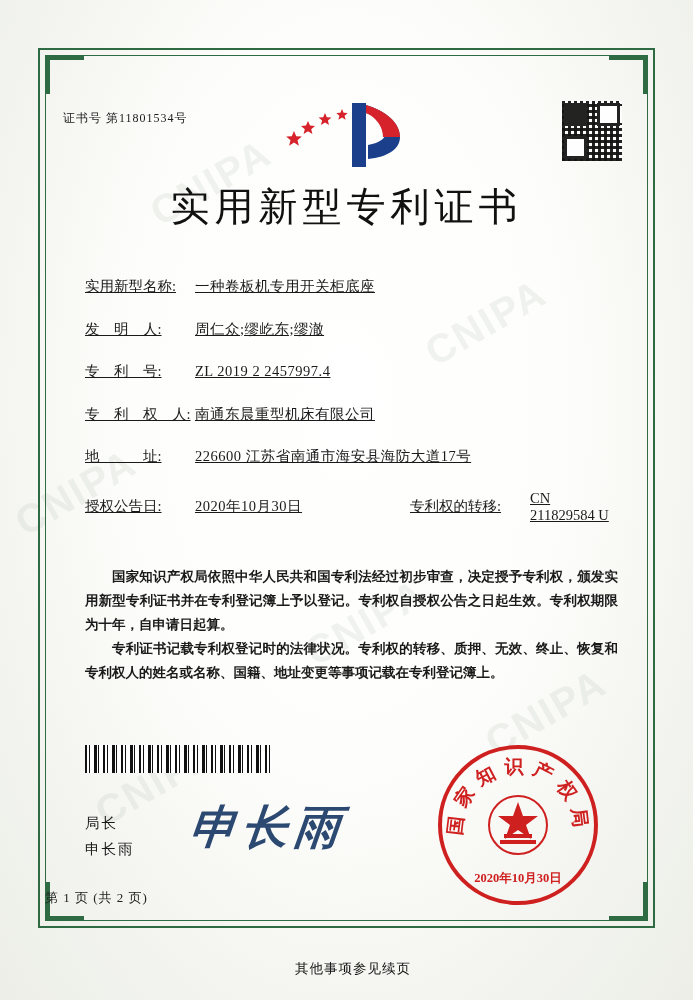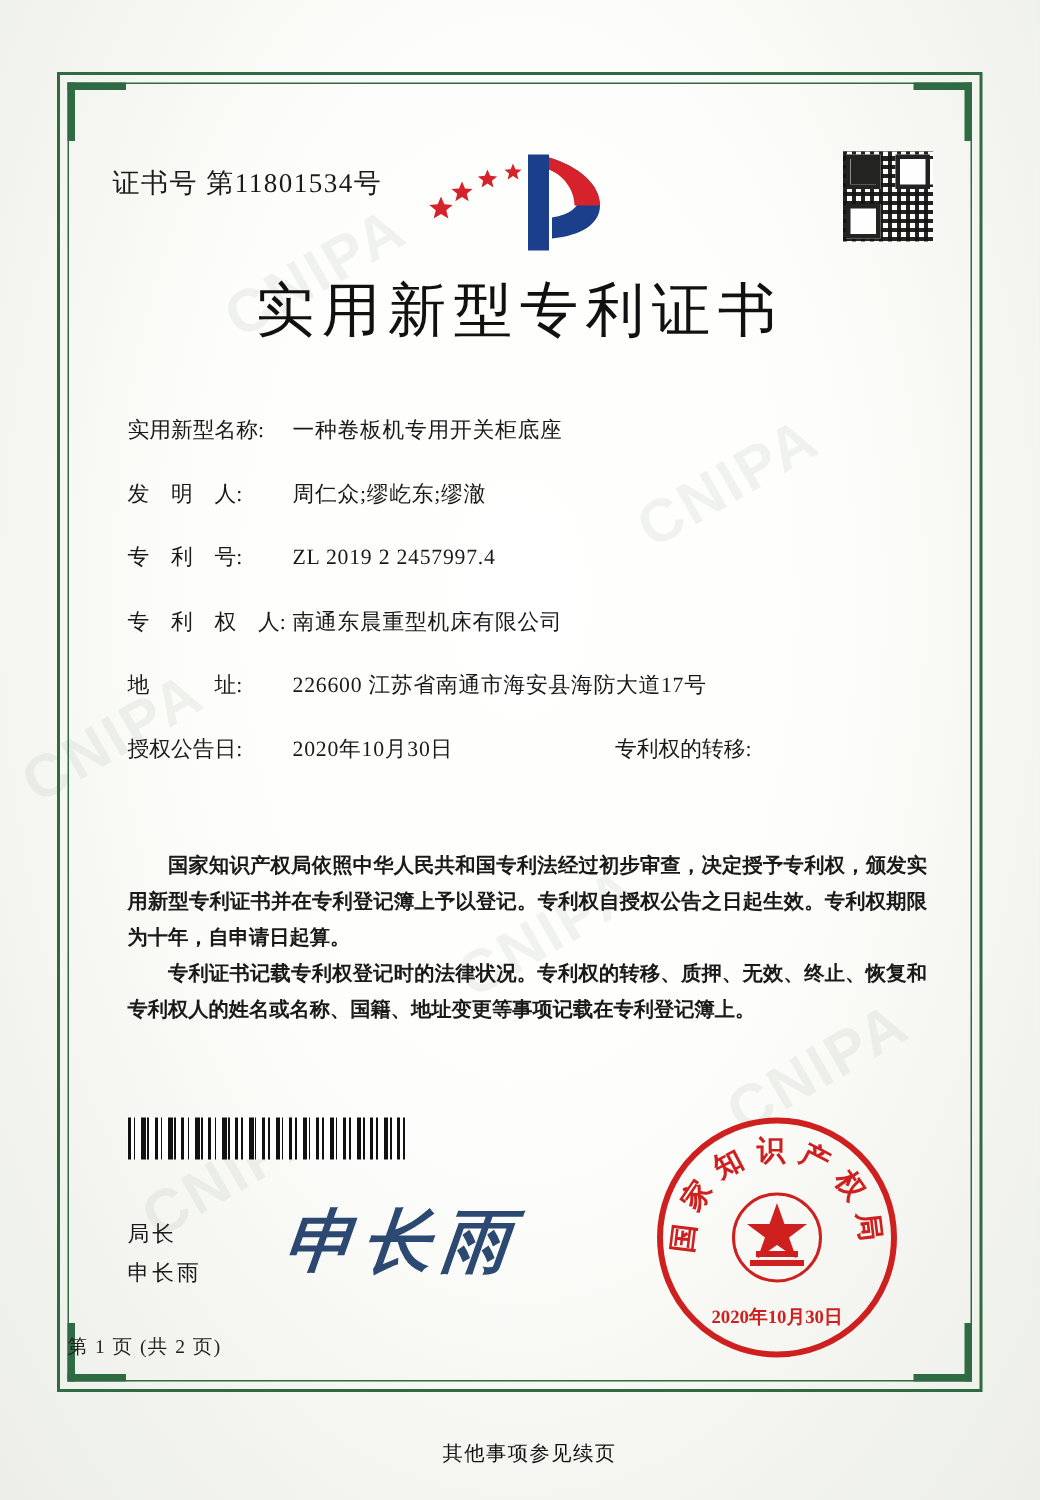--- a/index.html
+++ b/index.html
@@ -55,22 +55,22 @@
   .wm5{left:480px;top:690px;font-size:40px;}
   .wm6{left:90px;top:760px;font-size:40px;}
 
   .content{
     position:absolute;
     left:45px;top:55px;right:45px;bottom:79px;
     overflow:hidden;
   }
 
   .cert-no{
-    position:absolute;left:30px;top:55px;
-    font-size:18px;color:#1a1a1a;letter-spacing:1px;
+    position:absolute;left:18px;top:55px;
+    font-size:12px;color:#1a1a1a;letter-spacing:1px;
   }
   
   .qr{
     position:absolute;right:26px;top:46px;
     width:60px;height:60px;
     background-color:#fff;
     background-image:
       repeating-linear-gradient(90deg,#111 0 3px, #fff 3px 6px),
       repeating-linear-gradient(0deg,#111 0 3px, #fff 3px 6px);
     background-blend-mode:multiply;
@@ -95,21 +95,21 @@
     text-align:center;
     font-family:"Liberation Serif", serif;
     font-size:39px;font-weight:normal;color:#111;
     letter-spacing:5px;
   }
 
   .fields{
     position:absolute;left:40px;right:30px;top:222px;
     font-size:14.5px;color:#1a1a1a;
   }
-  .row{display:flex;align-items:flex-end;margin-bottom:23.5px;}
+  .row{display:flex;align-items:center;margin-bottom:23.5px;text-decoration:underline;}
   .lbl{
     width:110px;flex:none;
     display:flex;justify-content:space-between;
     letter-spacing:0px;
   }
   .val{flex:1;letter-spacing:.5px;}
   .row.two .lbl{width:110px;}
   .row.two .val{flex:none;width:215px;}
   .lbl2{width:120px;flex:none;display:flex;justify-content:space-between;}
   .val2{flex:1;}
@@ -237,20 +237,21 @@
         <span class="val">南通东晨重型机床有限公司</span>
       </div>
       <div class="row">
         <span class="lbl">地　　　址:</span>
         <span class="val">226600 江苏省南通市海安县海防大道17号</span>
       </div>
       <div class="row two">
         <span class="lbl">授权公告日:</span>
         <span class="val">2020年10月30日</span>
         <span class="lbl2">专利权的转移:</span>
+        <span class="val2">CN 211829584 U</span>
       </div>
     </div>
 
     <div class="para">
       <p>国家知识产权局依照中华人民共和国专利法经过初步审查，决定授予专利权，颁发实用新型专利证书并在专利登记簿上予以登记。专利权自授权公告之日起生效。专利权期限为十年，自申请日起算。</p>
       <p>专利证书记载专利权登记时的法律状况。专利权的转移、质押、无效、终止、恢复和专利权人的姓名或名称、国籍、地址变更等事项记载在专利登记簿上。</p>
     </div>
 
     <div class="barcode"></div>
 

